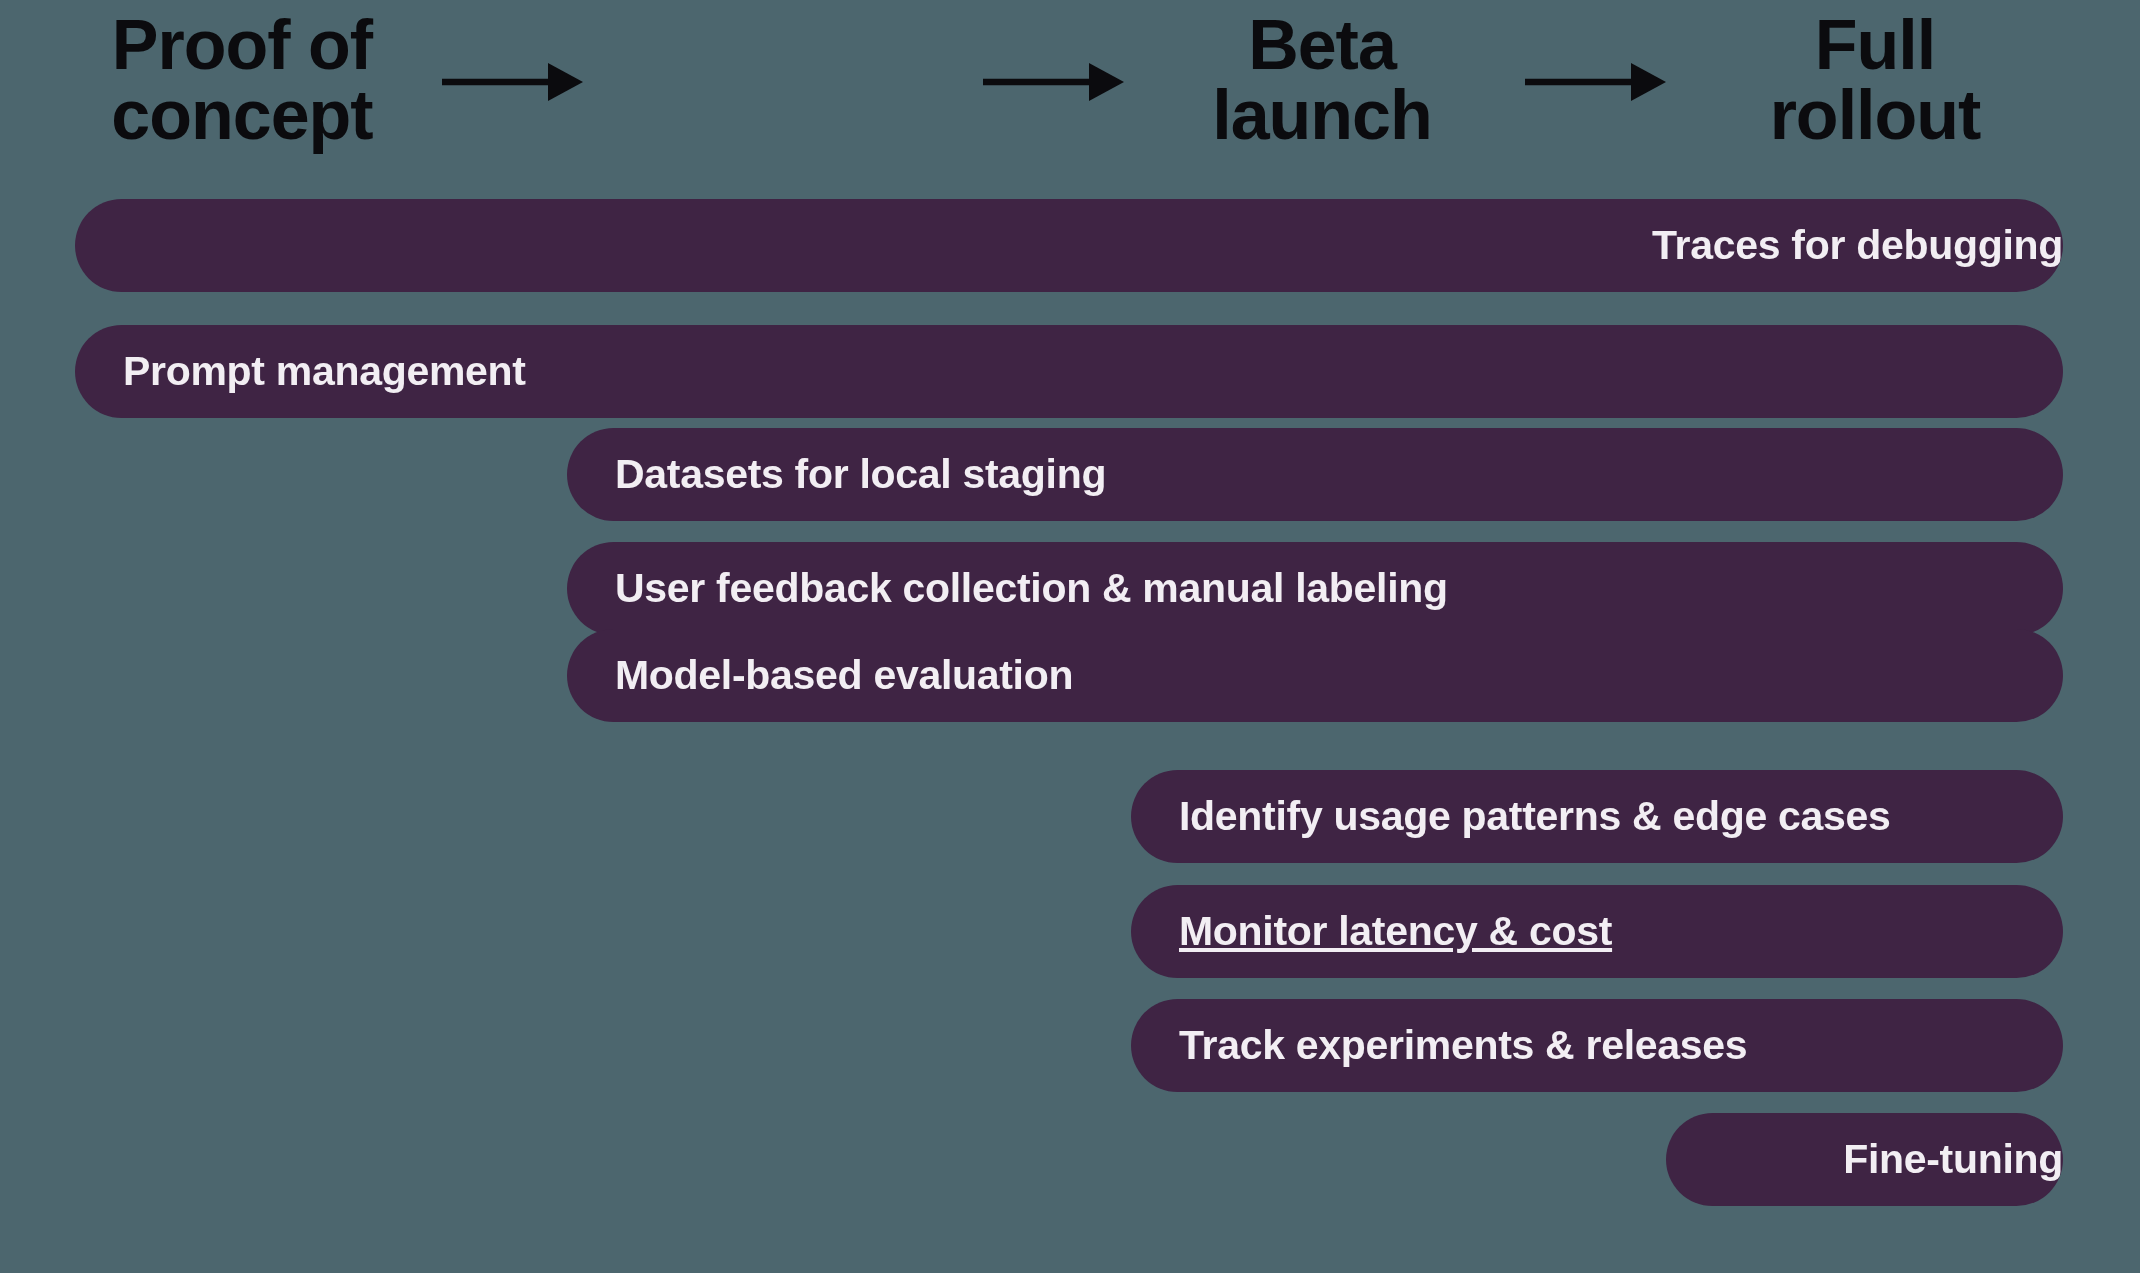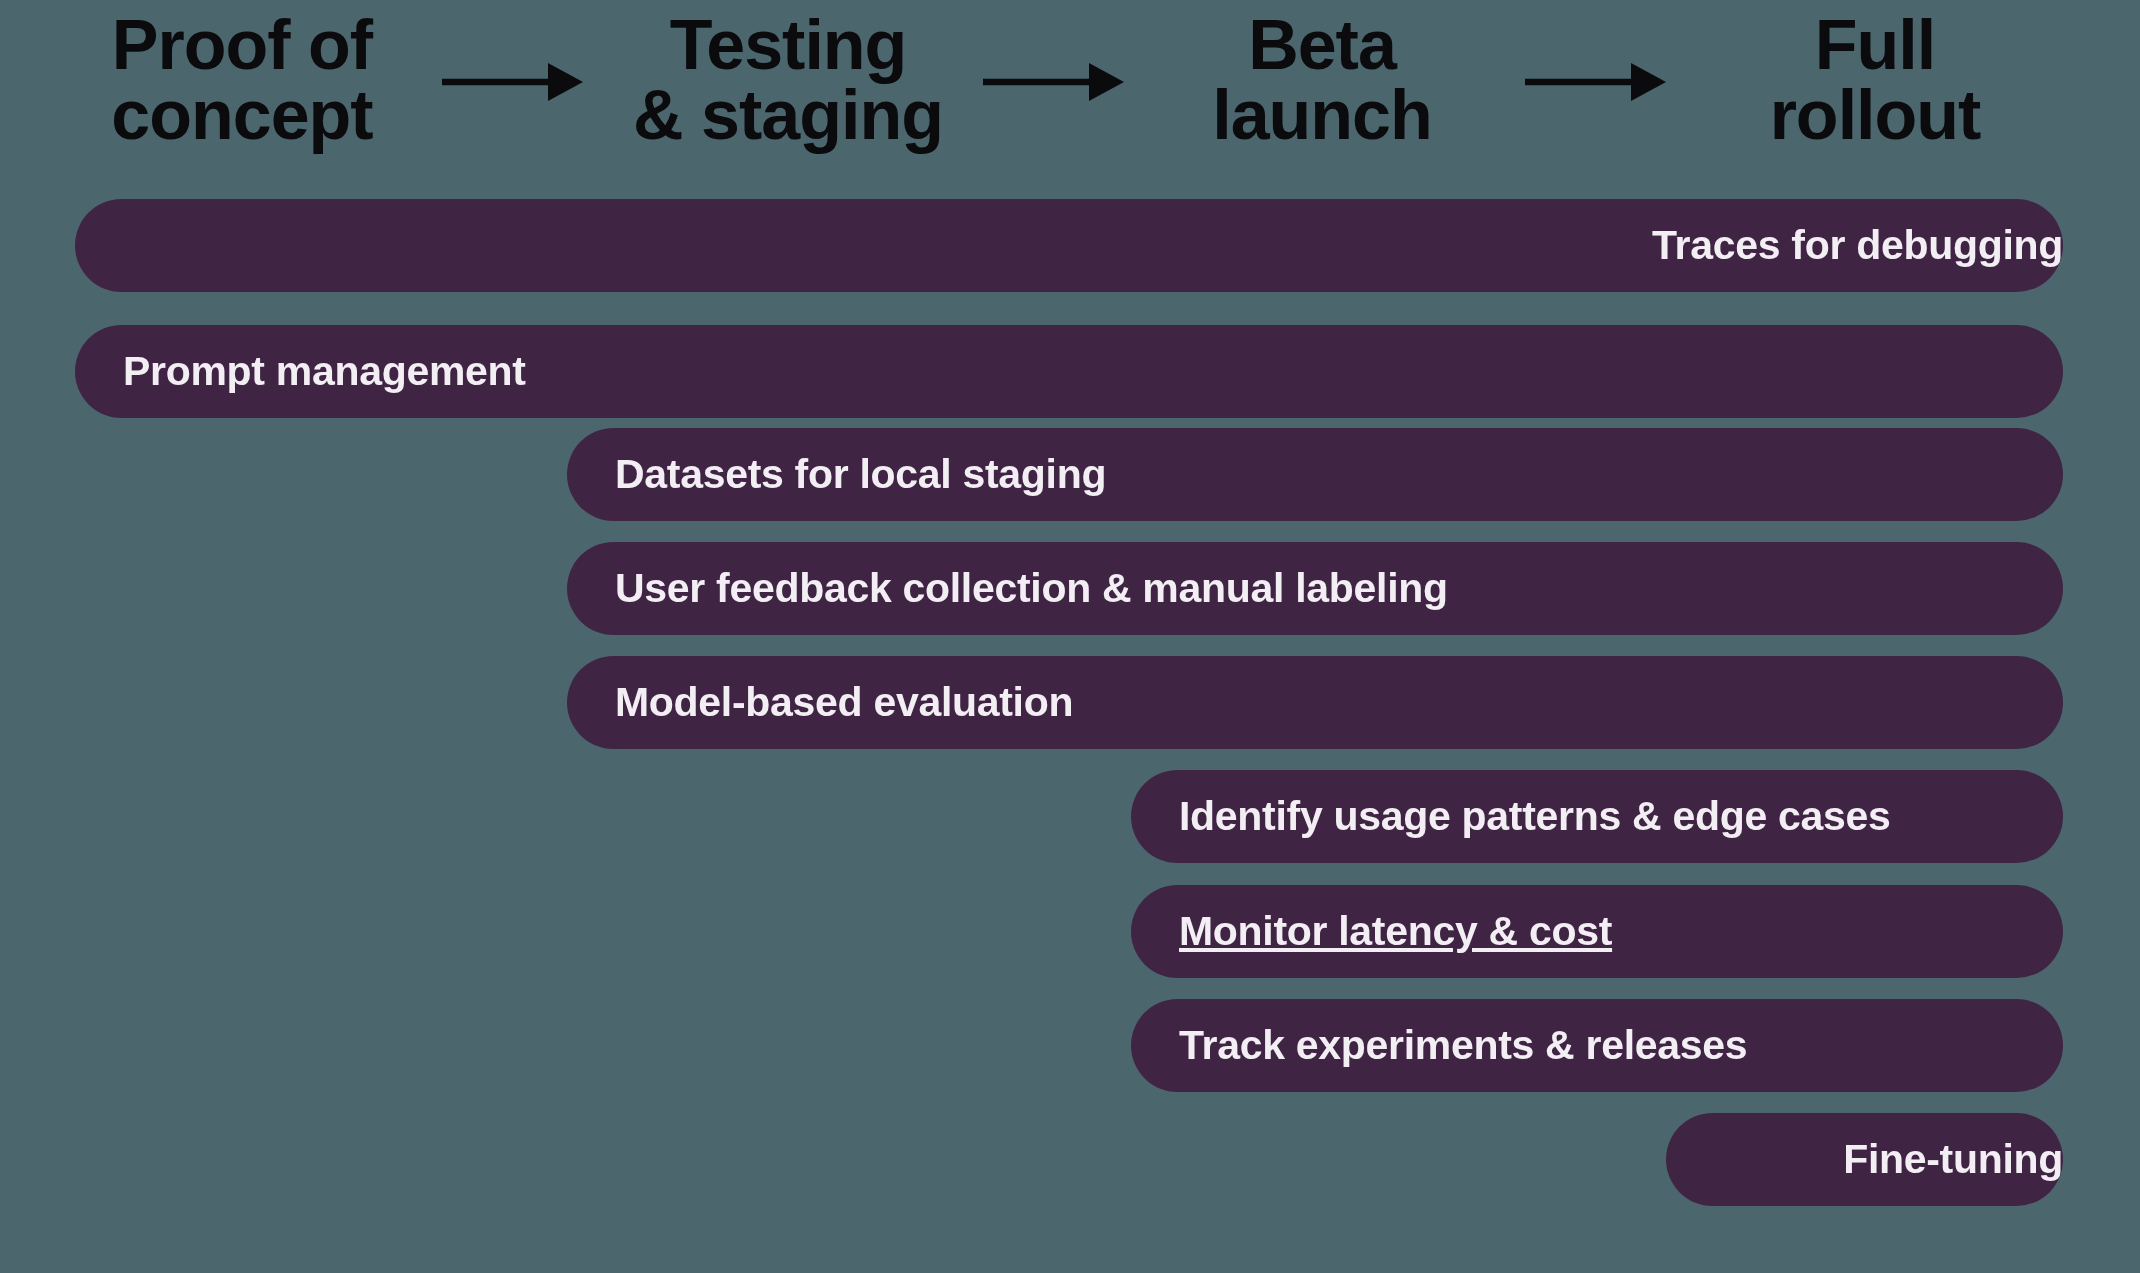--- a/index.html
+++ b/index.html
@@ -62,43 +62,39 @@
     font-size: 41px;
     font-weight: 700;
     letter-spacing: -0.3px;
     white-space: nowrap;
   }
   
   .r0 { top: 199px; justify-content: flex-end; }
   .r1 { top: 325px; }
   .r2 { top: 428px; }
   .r3 { top: 542px; }
-  .r4 { top: 656px; align-items: center; }
+  .r4 { top: 629px; align-items: center; }
   .r5 { top: 770px; }
   .r6 { top: 885px; text-decoration: underline; }
   .r7 { top: 999px; }
   .r8 { top: 1113px; }
   
   .c1 { left: 75px;   width: 1988px; }
   .c2 { left: 567px;  width: 1496px; }
   .c3 { left: 1131px; width: 932px; }
   .c4 { left: 1666px; width: 397px; justify-content: flex-end; padding-left: 0; }
 </style>
 </head>
 <body>
 
 <div class="canvas">
 
   <div class="stage stage-1">
     <span class="line">Proof of</span>
     <span class="line">concept</span>
-  </div>
-  <div class="stage stage-2">
-    <span class="line">Testing</span>
-    <span class="line">&amp; staging</span>
   </div>
   <div class="stage stage-3">
     <span class="line">Beta</span>
     <span class="line">launch</span>
   </div>
   <div class="stage stage-4">
     <span class="line">Full</span>
     <span class="line">rollout</span>
   </div>
 

